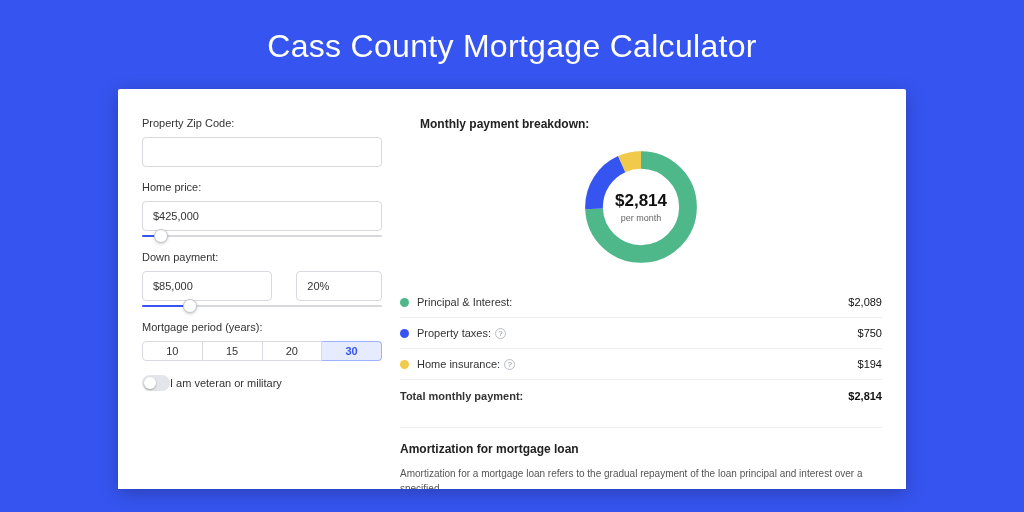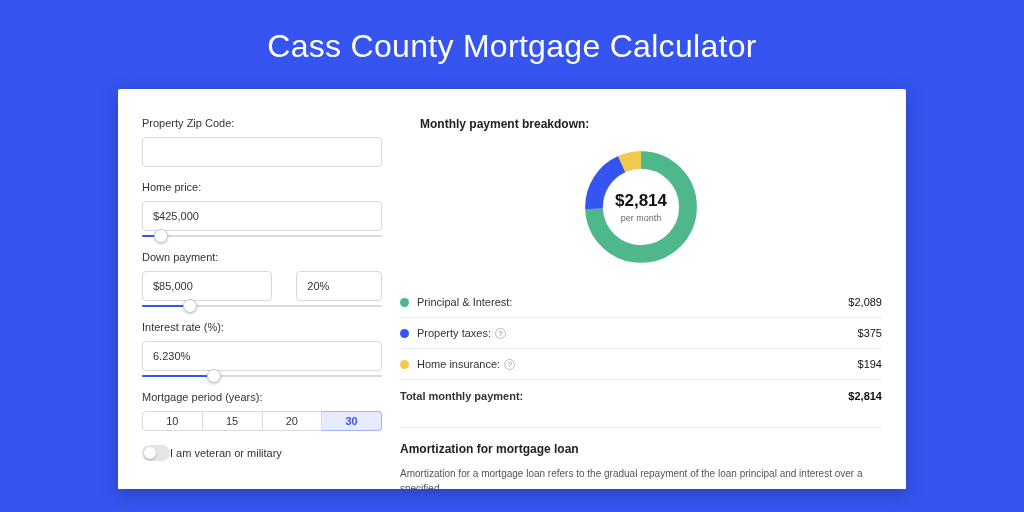--- a/index.html
+++ b/index.html
@@ -165,28 +165,20 @@
       <div class="row-dp">
         <input class="text-input" value="$85,000" style="">
         <input class="text-input" value="20%" style="">
       </div>
       <div class="slider-track">
         <div class="slider-fill" style="width:20%"></div>
         <div class="slider-thumb" style="left:calc(20% - 7px)"></div>
       </div>
     </div>
 
-    <div class="field">
-      <label class="field-label">Interest rate (%):</label>
-      <input class="text-input" value="6.230%" style="">
-      <div class="slider-track">
-        <div class="slider-fill" style="width:30%"></div>
-        <div class="slider-thumb" style="left:calc(30% - 7px)"></div>
-      </div>
-    </div>
 
     <div class="field">
       <label class="field-label">Mortgage period (years):</label>
       <div class="period-row">
           <button class="period-btn">10</button>
           <button class="period-btn">15</button>
           <button class="period-btn">20</button>
           <button class="period-btn active">30</button>
         </div>
     </div>
@@ -223,21 +215,21 @@
             <span>Principal &amp; Interest:</span>
           </span>
           <span class="legend-amount">$2,089</span>
         </div>
         <div class="legend-row">
           <span class="dot blue"></span>
           <span class="legend-label">
             <span>Property taxes:</span>
             <span class="info-icon">?</span>
           </span>
-          <span class="legend-amount">$375</span>
+          <span class="legend-amount">$750</span>
         </div>
         <div class="legend-row">
           <span class="dot yellow"></span>
           <span class="legend-label">
             <span>Home insurance:</span>
             <span class="info-icon">?</span>
           </span>
           <span class="legend-amount">$194</span>
         </div>
       </div>

